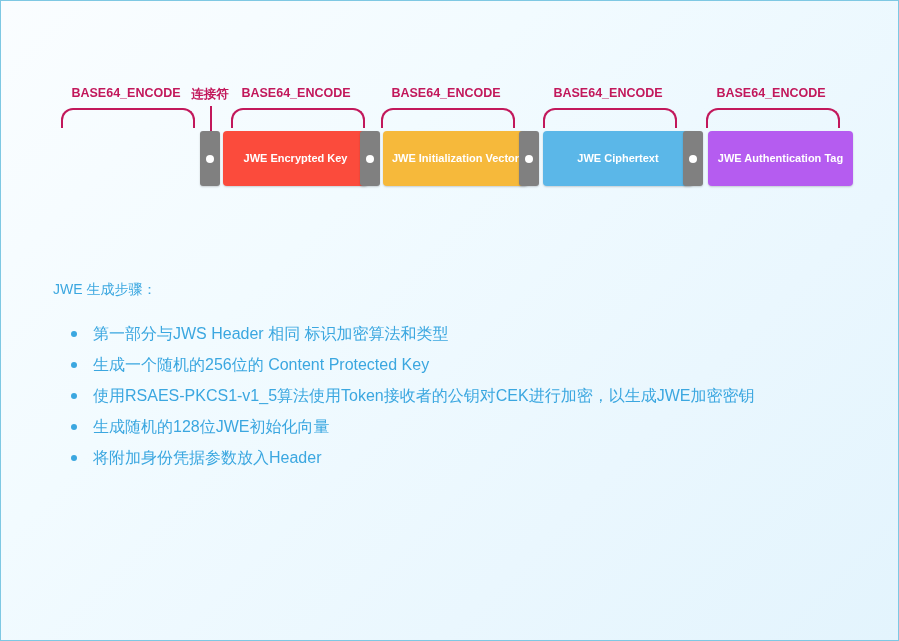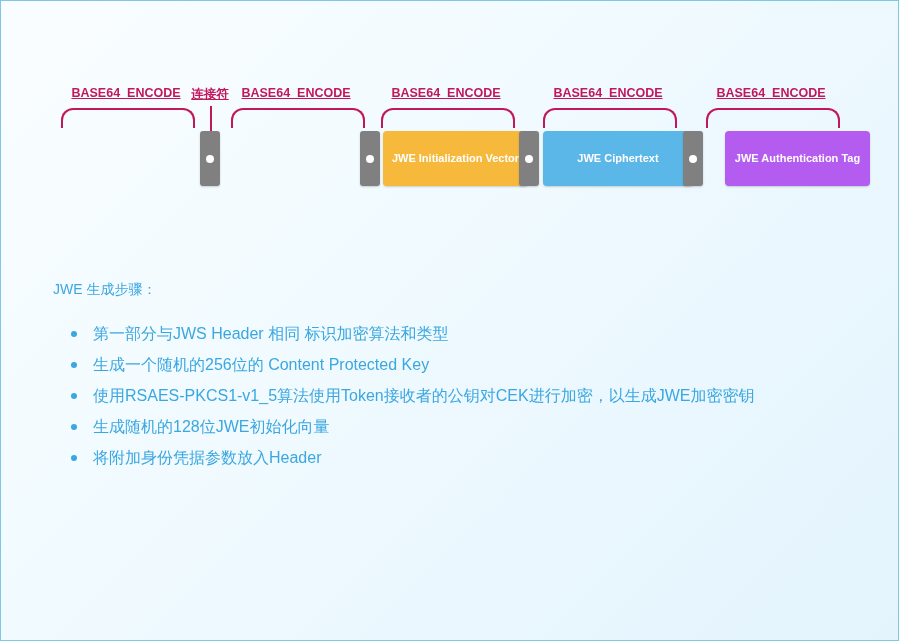--- a/index.html
+++ b/index.html
@@ -31,21 +31,20 @@
     width: 790px;
     height: 120px;
   }
   .seg-label {
     position: absolute;
     font-size: 12.5px;
     font-weight: bold;
     color: #c2185b;
     white-space: nowrap;
     text-align: center;
-    text-decoration: underline;
   }
   .brace {
     position: absolute;
     border: 2px solid #c2185b;
     border-bottom: none;
     border-top-left-radius: 12px;
     border-top-right-radius: 12px;
     height: 18px;
   }
   .tick {
@@ -140,23 +139,24 @@
 
     <div class="tick" style="left:157px; top:30px; height:58px;"></div>
 
     <div class="seg-label" style="left:8px; width:130px; top:10px;">BASE64_ENCODE</div>
     <div class="seg-label" style="left:125px; width:64px; top:10px;">连接符</div>
     <div class="seg-label" style="left:178px; width:130px; top:10px;">BASE64_ENCODE</div>
     <div class="seg-label" style="left:328px; width:130px; top:10px;">BASE64_ENCODE</div>
     <div class="seg-label" style="left:490px; width:130px; top:10px;">BASE64_ENCODE</div>
     <div class="seg-label" style="left:653px; width:130px; top:10px;">BASE64_ENCODE</div>
 
+    <div class="box" style="left:170px; width:145px; background:#fb4b3c;">JWE Encrypted Key</div>
     <div class="box" style="left:330px; width:145px; background:#f6b93b;">JWE Initialization Vector</div>
     <div class="box" style="left:490px; width:150px; background:#5bb7e8;text-align:right;">JWE Ciphertext</div>
-    <div class="box" style="left:672px; width:145px; background:#b55cf0;">JWE Authentication Tag</div>
+    <div class="box" style="left:655px; width:145px; background:#b55cf0;">JWE Authentication Tag</div>
 
     <div class="dot-box" style="left:147px;">
       <span class="dot"></span>
     </div>
     <div class="dot-box" style="left:307px;">
       <span class="dot"></span>
     </div>
     <div class="dot-box" style="left:466px;">
       <span class="dot"></span>
     </div>

